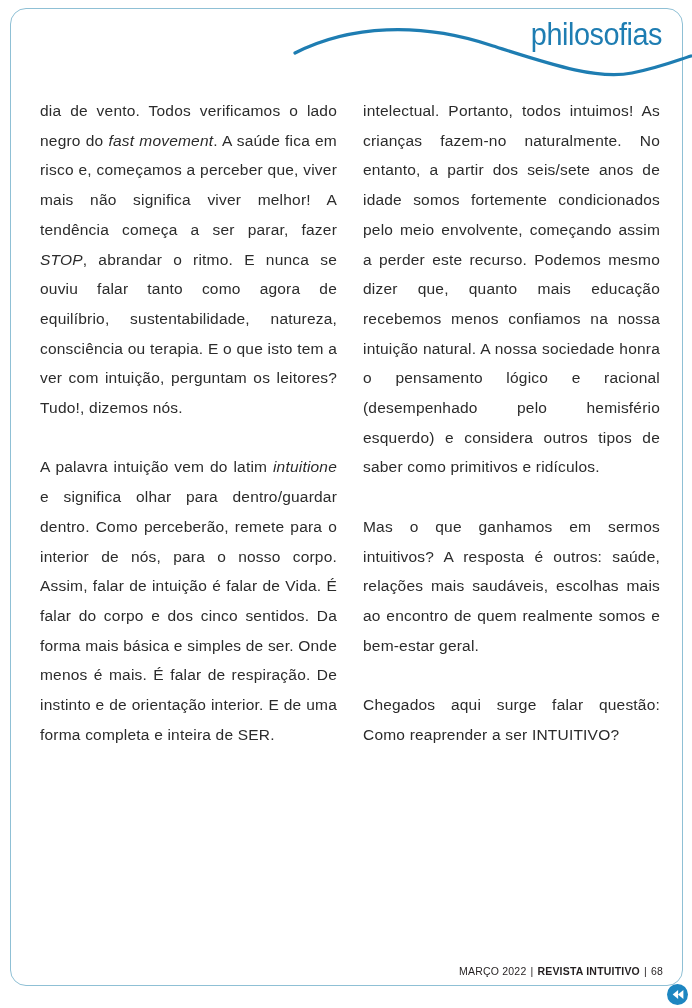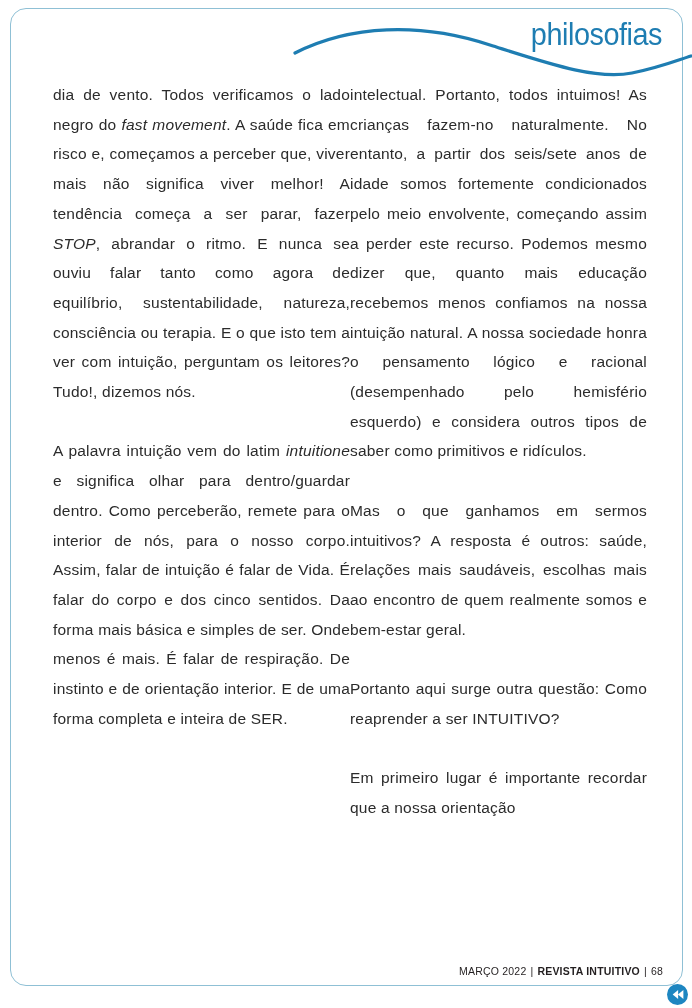--- a/index.html
+++ b/index.html
@@ -25,24 +25,24 @@
     margin:0;
     font-size:31px;
     font-weight:500;
     letter-spacing:-0.5px;
     color:#1e7db2;
     transform:scaleX(0.93);
     transform-origin:100% 50%;
   }
   .columns{
     position:absolute;
-    left:40px;top:80px;
+    left:40px;top:96px;
     width:620px;
     display:flex;
-    justify-content:center;
+    justify-content:space-between;
   }
   .col{
     width:297px;
     font-size:15.5px;
     line-height:29.7px;
     text-align:justify;
     color:#2b2b2b;
     letter-spacing:0.2px;
   }
   .col p{margin:0 0 29.7px 0;}
@@ -80,22 +80,21 @@
   <h1 class="brand">philosofias</h1>
 
   <div class="columns">
     <div class="col" id="column-left">
         <p><span>dia de vento. Todos verificamos o lado negro do </span><span class="it">fast movement</span><span>. A saúde fica em risco e, começamos a perceber que, viver mais não significa viver melhor! A tendência começa a ser parar, fazer </span><span class="it">STOP</span><span>, abrandar o ritmo. E nunca se ouviu falar tanto como agora de equilíbrio, sustentabilidade, natureza, consciência ou terapia. E o que isto tem a ver com intuição, perguntam os leitores? Tudo!, dizemos nós.</span></p>
         <p><span>A palavra intuição vem do latim </span><span class="it">intuitione</span><span> e significa olhar para dentro/guardar dentro. Como perceberão, remete para o interior de nós, para o nosso corpo. Assim, falar de intuição é falar de Vida. É falar do corpo e dos cinco sentidos. Da forma mais básica e simples de ser. Onde menos é mais. É falar de respiração. De instinto e de orientação interior. E de uma forma completa e inteira de SER.</span></p>
       </div>
     <div class="col" id="column-right">
         <p><span>intelectual. Portanto, todos intuimos! As crianças fazem-no naturalmente. No entanto, a partir dos seis/sete anos de idade somos fortemente condicionados pelo meio envolvente, começando assim a perder este recurso. Podemos mesmo dizer que, quanto mais educação recebemos menos confiamos na nossa intuição natural. A nossa sociedade honra o pensamento lógico e racional (desempenhado pelo hemisfério esquerdo) e considera outros tipos de saber como primitivos e ridículos.</span></p>
         <p><span>Mas o que ganhamos em sermos intuitivos? A resposta é outros: saúde, relações mais saudáveis, escolhas mais ao encontro de quem realmente somos e bem-estar geral.</span></p>
-        <p><span>Portanto aqui surge outra questão: Como reaprender a ser INTUITIVO?</span></p>
-        <p><span>Em primeiro lugar é importante recordar que a nossa orientação</span></p>
+        <p><span>Chegados aqui surge falar questão: Como reaprender a ser INTUITIVO?</span></p>
       </div>
   </div>
 
   <div class="footer">
     <span>MARÇO 2022</span><span class="sep">|</span><span class="mag">REVISTA INTUITIVO</span><span class="sep">|</span><span>68</span>
   </div>
 
   <button class="nav-btn" aria-label="previous page">
     <svg width="21" height="21" viewBox="0 0 20 20">
       <circle cx="10" cy="10" r="10" fill="#1d86c1"></circle>

